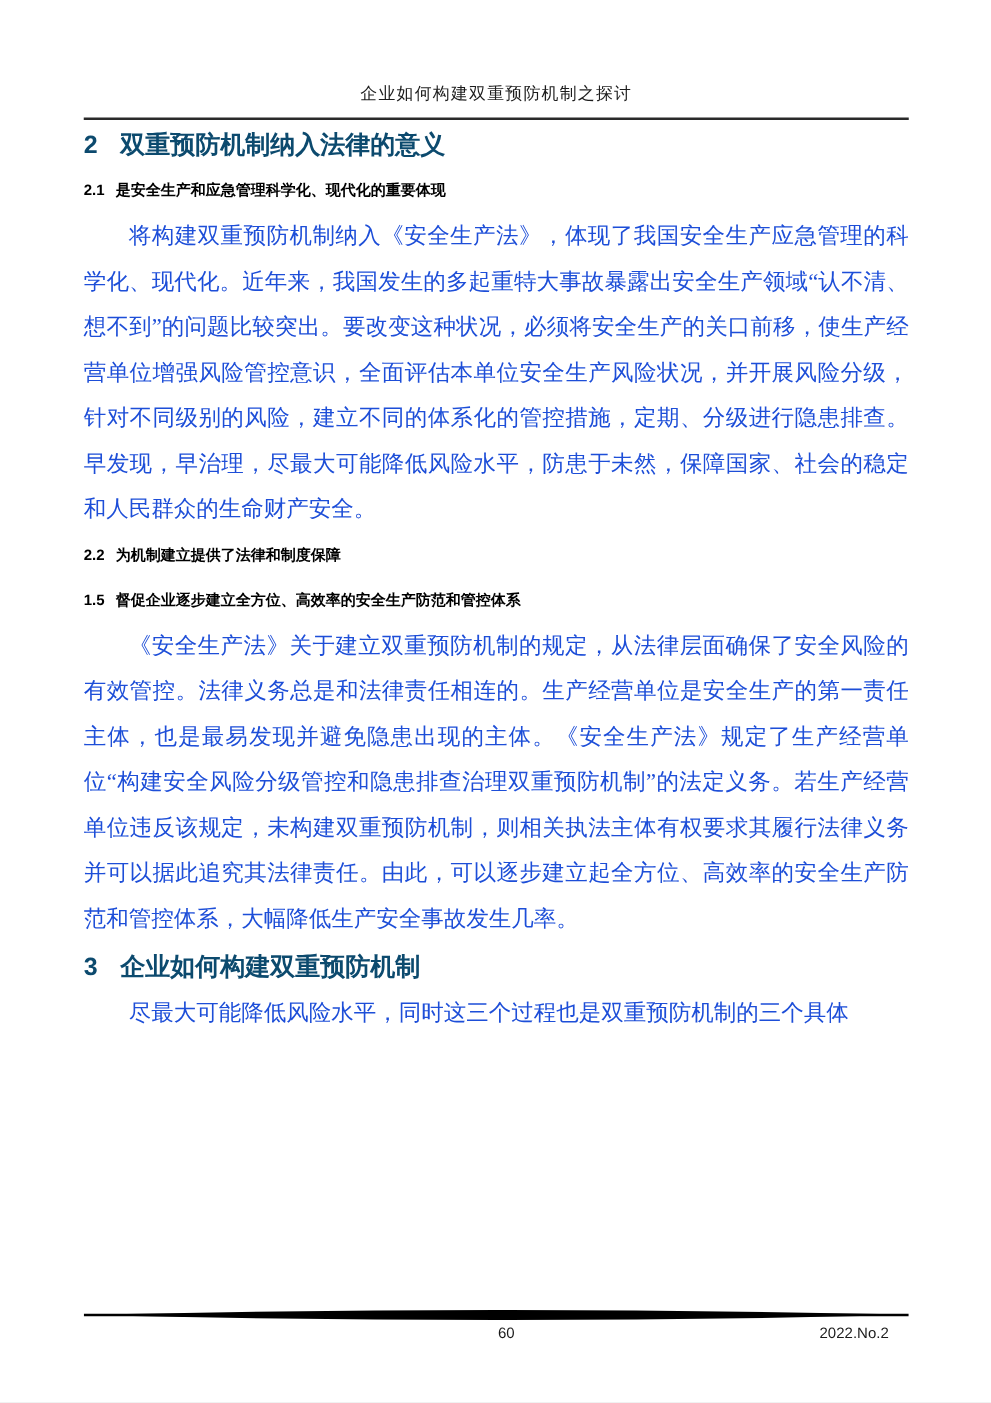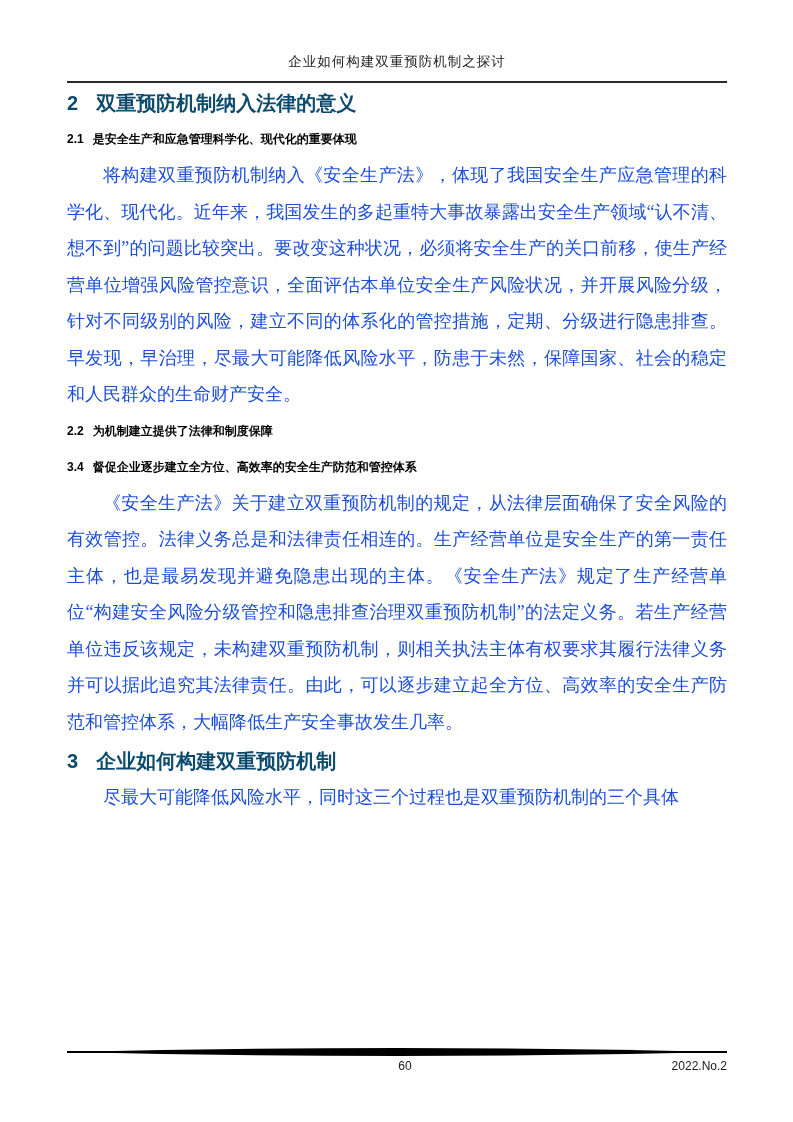--- a/index.html
+++ b/index.html
@@ -14,21 +14,21 @@
     margin: 0 auto;
     background: #ffffff;
     color: #111111;
     overflow: hidden;
     font-family: "Liberation Serif", "DejaVu Serif", serif;
   }
   .content {
     position: absolute;
     left: 67px;
     right: 66px;
-    top: 0;
+    top: 13px;
   }
   .running-header {
     padding-top: 52px;
     text-align: center;
     font-size: 13.5px;
     line-height: 20px;
     letter-spacing: 1px;
     color: #1c1c1c;
     border-bottom: 2px solid #2a2a2a;
     padding-bottom: 9px;
@@ -76,21 +76,21 @@
     font-size: 12px;
     color: #1a1a1a;
   }
   .page-number {
     position: absolute;
     left: 16px; right: 0;
     text-align: center;
   }
   .issue-number {
     position: absolute;
-    right: 0;
+    right: 16px;
     top: 0;
   }
 </style>
 </head>
 <body>
 
 <div class="page">
   <div class="content">
 
     <div class="running-header">
@@ -99,21 +99,21 @@
 
     <h2 class="sec"><span class="num">2</span><span>双重预防机制纳入法律的意义</span></h2>
 
     <h3 class="subsec"><span class="num">2.1</span><span>是安全生产和应急管理科学化、现代化的重要体现</span></h3>
 
     <p class="body">将构建双重预防机制纳入《安全生产法》，体现了我国安全生产应急管理的科学化、现代化。近年来，我国发生的多起重特大事故暴露出安全生产领域“认不清、想不到”的问题比较突出。要改变这种状况，必须将安全生产的关口前移，使生产经营单位增强风险管控意识，全面评估本单位安全生产风险状况，并开展风险分级，针对不同级别的风险，建立不同的体系化的管控措施，定期、分级进行隐患排查。早发现，早治理，尽最大可能降低风险水平，防患于未然，保障国家、社会的稳定和人民群众的生命财产安全。</p>
 
     <h3 class="subsec"><span class="num">2.2</span><span>为机制建立提供了法律和制度保障</span></h3>
 
 
-    <h3 class="subsec"><span class="num">3.4</span><span>督促企业逐步建立全方位、高效率的安全生产防范和管控体系</span></h3>
+    <h3 class="subsec"><span class="num">1.5</span><span>督促企业逐步建立全方位、高效率的安全生产防范和管控体系</span></h3>
 
     <p class="body">《安全生产法》关于建立双重预防机制的规定，从法律层面确保了安全风险的有效管控。法律义务总是和法律责任相连的。生产经营单位是安全生产的第一责任主体，也是最易发现并避免隐患出现的主体。《安全生产法》规定了生产经营单位“构建安全风险分级管控和隐患排查治理双重预防机制”的法定义务。若生产经营单位违反该规定，未构建双重预防机制，则相关执法主体有权要求其履行法律义务并可以据此追究其法律责任。由此，可以逐步建立起全方位、高效率的安全生产防范和管控体系，大幅降低生产安全事故发生几率。</p>
 
     <h2 class="sec sec3"><span class="num">3</span><span>企业如何构建双重预防机制</span></h2>
 
     <p class="body">尽最大可能降低风险水平，同时这三个过程也是双重预防机制的三个具体</p>
 
   </div>
 
   <div class="footer">

